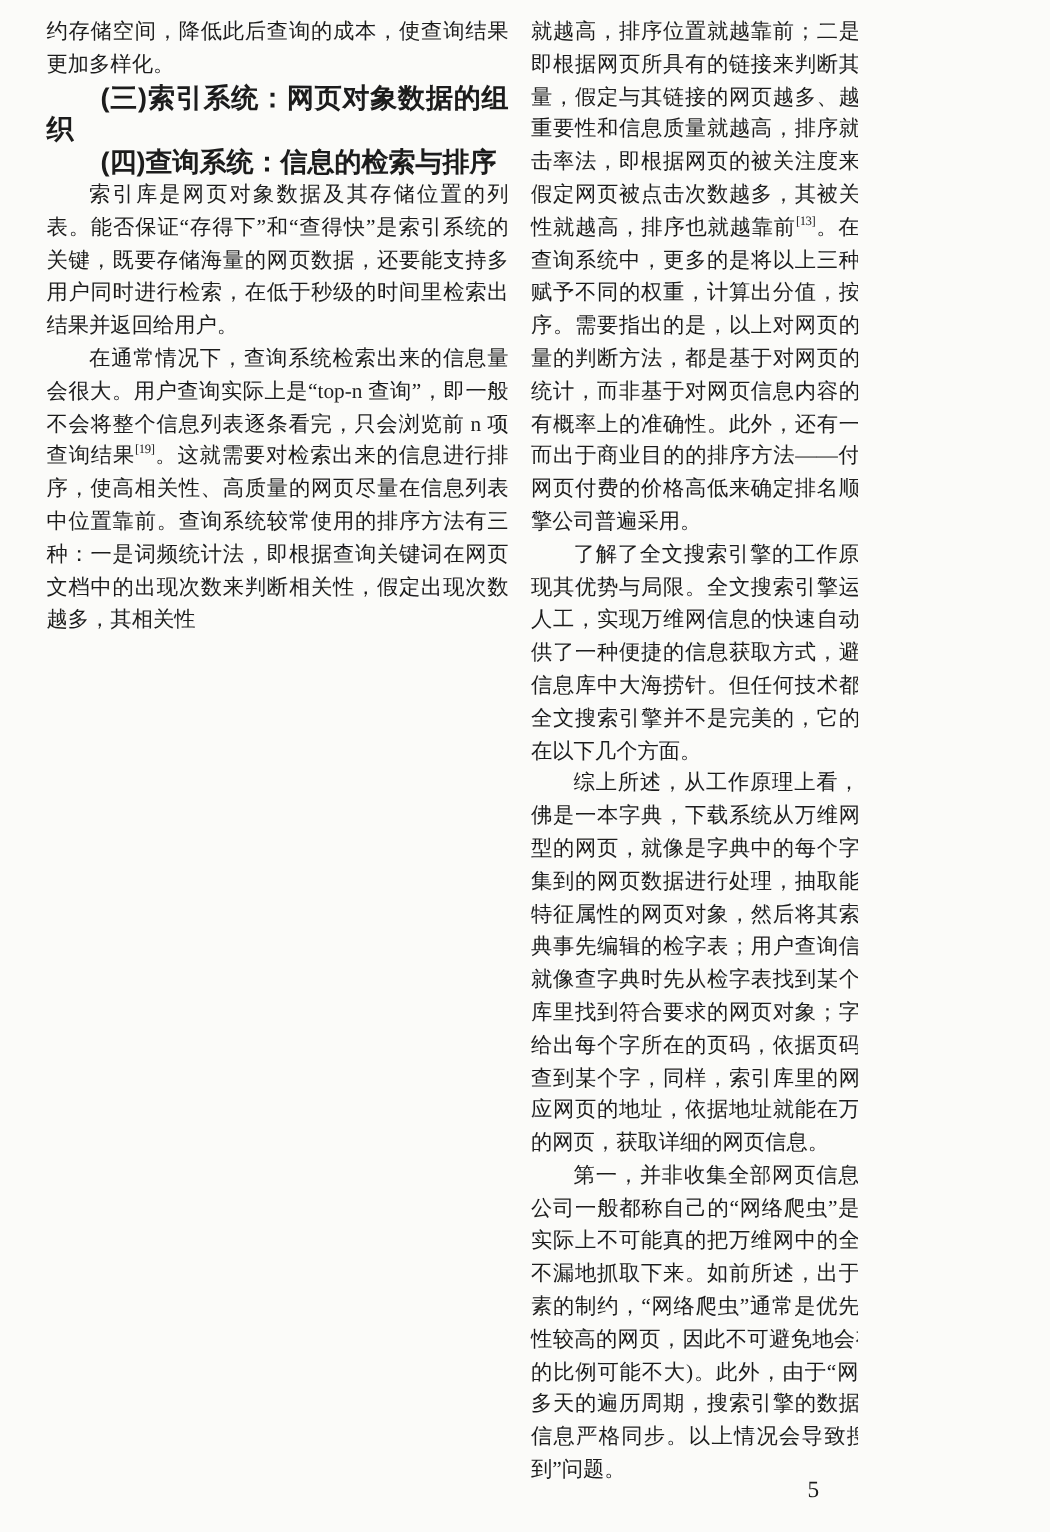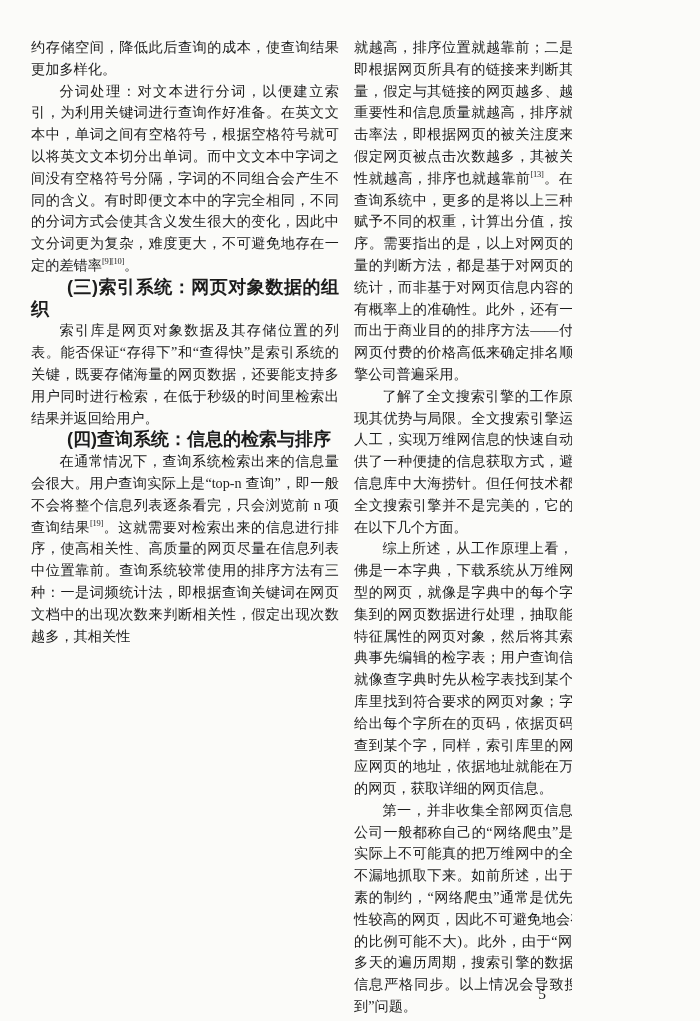--- a/index.html
+++ b/index.html
@@ -6,21 +6,21 @@
     margin: 0;
     padding: 0;
     background: #fbfbf9;
   }
   .page {
     position: relative;
     width: 572px;
     height: 1021px;
     box-sizing: border-box;
     background: #fbfbf9;
-    padding: 37px 23px 0 31px;
+    padding: 11px 23px 0 31px;
     overflow: hidden;
     font-family: "Liberation Serif", "DejaVu Serif", serif;
     color: #1c1c1c;
   }
   .columns {
     display: flex;
     gap: 15px;
   }
   .col {
     text-align: justify;
@@ -51,24 +51,23 @@
     color: #1c1c1c;
   }
 </style>
 </head>
 <body>
 
 <div class="page">
   <div class="columns">
     <div class="col col-left">
         <p class="block cont">约存储空间，降低此后查询的成本，使查询结果更加多样化。</p>
-        <p class="block para">分词处理：对文本进行分词，以便建立索引，为利用关键词进行查询作好准备。在英文文本中，单词之间有空格符号，根据空格符号就可以将英文文本切分出单词。而中文文本中字词之间没有空格符号分隔，字词的不同组合会产生不同的含义。有时即便文本中的字完全相同，不同的分词方式会使其含义发生很大的变化，因此中文分词更为复杂，难度更大，不可避免地存在一定的差错率<sup>[9]</sup><sup>[10]</sup>。</p>
         <p class="block heading">(三)索引系统：网页对象数据的组织</p>
+        <p class="block heading">(四)查询系统：信息的检索与排序</p>
         <p class="block para">索引库是网页对象数据及其存储位置的列表。能否保证“存得下”和“查得快”是索引系统的关键，既要存储海量的网页数据，还要能支持多用户同时进行检索，在低于秒级的时间里检索出结果并返回给用户。</p>
-        <p class="block heading">(四)查询系统：信息的检索与排序</p>
         <p class="block para">在通常情况下，查询系统检索出来的信息量会很大。用户查询实际上是“top-n 查询”，即一般不会将整个信息列表逐条看完，只会浏览前 n 项查询结果<sup>[19]</sup>。这就需要对检索出来的信息进行排序，使高相关性、高质量的网页尽量在信息列表中位置靠前。查询系统较常使用的排序方法有三种：一是词频统计法，即根据查询关键词在网页文档中的出现次数来判断相关性，假定出现次数越多，其相关性</p>
       </div>
     <div class="col col-right">
         <p class="block cont">就越高，排序位置就越靠前；二是超链接分析法，即根据网页所具有的链接来判断其重要性和信息质量，假定与其链接的网页越多、越具权威性，则其重要性和信息质量就越高，排序就越靠前；三是点击率法，即根据网页的被关注度来判断其重要性，假定网页被点击次数越多，其被关注度越高，重要性就越高，排序也就越靠前<sup>[13]</sup>。在各种搜索引擎的查询系统中，更多的是将以上三种方法结合使用，赋予不同的权重，计算出分值，按分值的高低来排序。需要指出的是，以上对网页的重要性、信息质量的判断方法，都是基于对网页的某些特征变量的统计，而非基于对网页信息内容的理解，因此只具有概率上的准确性。此外，还有一种不属技术范畴而出于商业目的的排序方法——付费竞价法，即以网页付费的价格高低来确定排名顺序，也为搜索引擎公司普遍采用。</p>
         <p class="block para">了解了全文搜索引擎的工作原理，就很容易发现其优势与局限。全文搜索引擎运用计算机取代了人工，实现万维网信息的快速自动查询，为用户提供了一种便捷的信息获取方式，避免用户在世界性信息库中大海捞针。但任何技术都存在能力边界，全文搜索引擎并不是完美的，它的局限性主要表现在以下几个方面。</p>
         <p class="block para">综上所述，从工作原理上看，全文搜索引擎仿佛是一本字典，下载系统从万维网中收集的各种类型的网页，就像是字典中的每个字；分析系统将收集到的网页数据进行处理，抽取能够表示网页信息特征属性的网页对象，然后将其索引入库，就像字典事先编辑的检字表；用户查询信息时，查询系统就像查字典时先从检字表找到某个字一样，从索引库里找到符合要求的网页对象；字典的检字表中会给出每个字所在的页码，依据页码就可以在字典里查到某个字，同样，索引库里的网页对象也带有对应网页的地址，依据地址就能在万维网中找到对应的网页，获取详细的网页信息。</p>
         <p class="block para">第一，并非收集全部网页信息。尽管搜索引擎公司一般都称自己的“网络爬虫”是面向全网的，但实际上不可能真的把万维网中的全部网页信息一个不漏地抓取下来。如前所述，出于成本、时间等因素的制约，“网络爬虫”通常是优先下载被认为重要性较高的网页，因此不可避免地会有遗漏(虽然遗漏的比例可能不大)。此外，由于“网络爬虫”有 10-20 多天的遍历周期，搜索引擎的数据也不是与万维网信息严格同步。以上情况会导致搜索引擎的“查不到”问题。</p>
       </div>
   </div>
   <div class="page-number">5</div>

